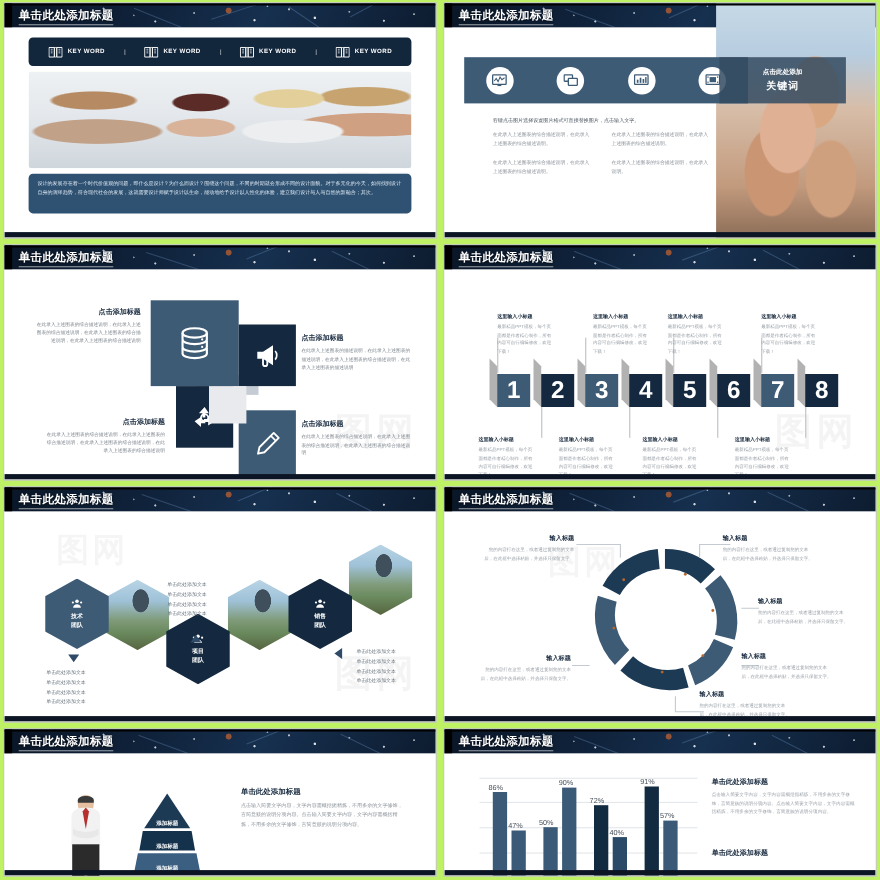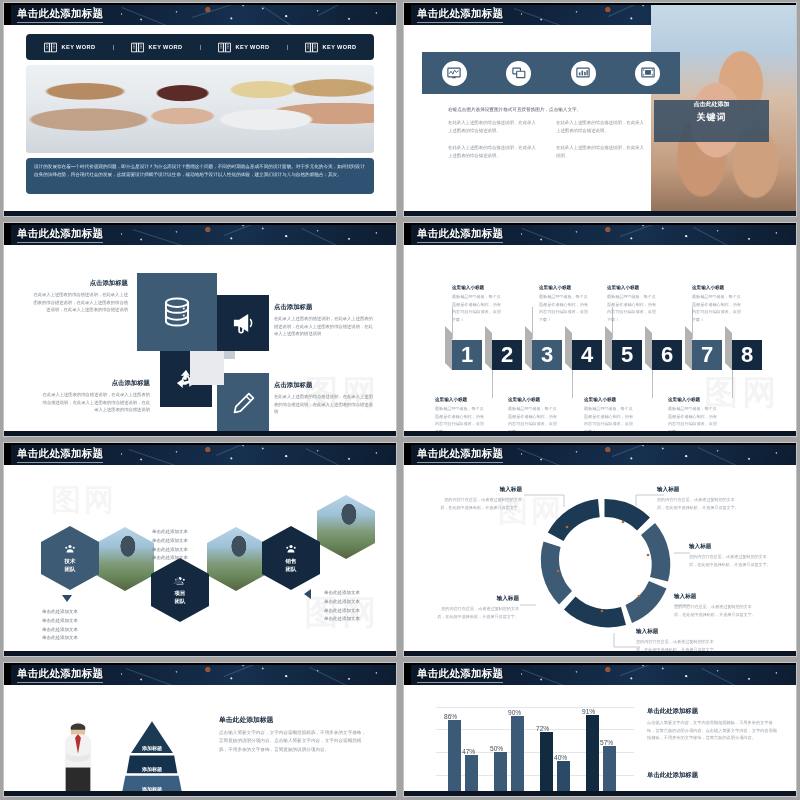--- a/index.html
+++ b/index.html
@@ -3,21 +3,21 @@
 <meta charset="utf-8">
 <style>
   html,body{margin:0;padding:0;background:#d8dadd;}
   body{width:800px;height:800px;overflow:hidden;
        font-family:"Liberation Sans","DejaVu Sans",sans-serif;}
 
   .grid{width:800px;height:800px;display:grid;
         grid-template-columns:400px 400px;
         grid-template-rows:220px 220px 220px 140px;}
 
-  .slide{position:relative;overflow:hidden;background:#a3a3a3;
+  .slide{position:relative;overflow:hidden;background:#bef264;
          padding:3px 4px 4px 4px;box-sizing:border-box;}
   .canvas{position:relative;width:100%;height:100%;background:#ffffff;
           overflow:hidden;box-shadow:0 0 0 1px #c4c6ca;}
 
   
   .hdr{position:relative;height:22px;width:100%;
        background:#0d1b2e;overflow:hidden;}
   .stars{position:absolute;inset:0;
      background:
        radial-gradient(circle at 52% 30%, rgba(170,90,50,.85) 0 2.4px, rgba(170,90,50,0) 3px),
@@ -84,21 +84,21 @@
       radial-gradient(ellipse at 62% 38%, #d9a883 0 17%, rgba(217,168,131,0) 18%),
       radial-gradient(ellipse at 35% 72%, #c99573 0 18%, rgba(201,149,115,0) 19%),
       radial-gradient(ellipse at 72% 75%, #cfa07d 0 15%, rgba(207,160,125,0) 16%),
       linear-gradient(180deg,#c6d9e6 0%,#b7cde0 22%,#d7bda8 45%,#c29a7d 78%,#8d6e58 100%);}
   .s2-iconbar{position:absolute;left:18px;top:27px;width:258px;height:42px;
      background:#3e5b75;display:flex;align-items:center;justify-content:space-around;}
   .circ{width:25px;height:25px;border-radius:50%;background:#fff;
      display:flex;align-items:center;justify-content:center;}
   .s2-kwbox{position:absolute;left:250px;top:27px;width:115px;height:42px;
      background:rgba(52,76,98,.86);display:flex;flex-direction:column;
-     align-items:center;justify-content:flex-start;gap:2px;margin-top:48px;}
+     align-items:center;justify-content:center;gap:2px;}
   .s2-kwbox .l1{color:#fff;font-size:6px;font-weight:bold;}
   .s2-kwbox .l2{color:#fff;font-size:9px;font-weight:bold;letter-spacing:1px;}
   .s2-lead{position:absolute;left:44px;top:82px;font-size:4.6px;color:#4b5560;}
   .s2-cols{position:absolute;left:44px;top:94px;width:200px;
       display:flex;gap:16px;}
   .s2-cols .c{flex:1;}
   .s2-cols p{margin:0 0 9px 0;font-size:4.4px;line-height:1.8;color:#8a9198;}
 
   
   .q-tile{position:absolute;display:flex;align-items:center;justify-content:center;}

